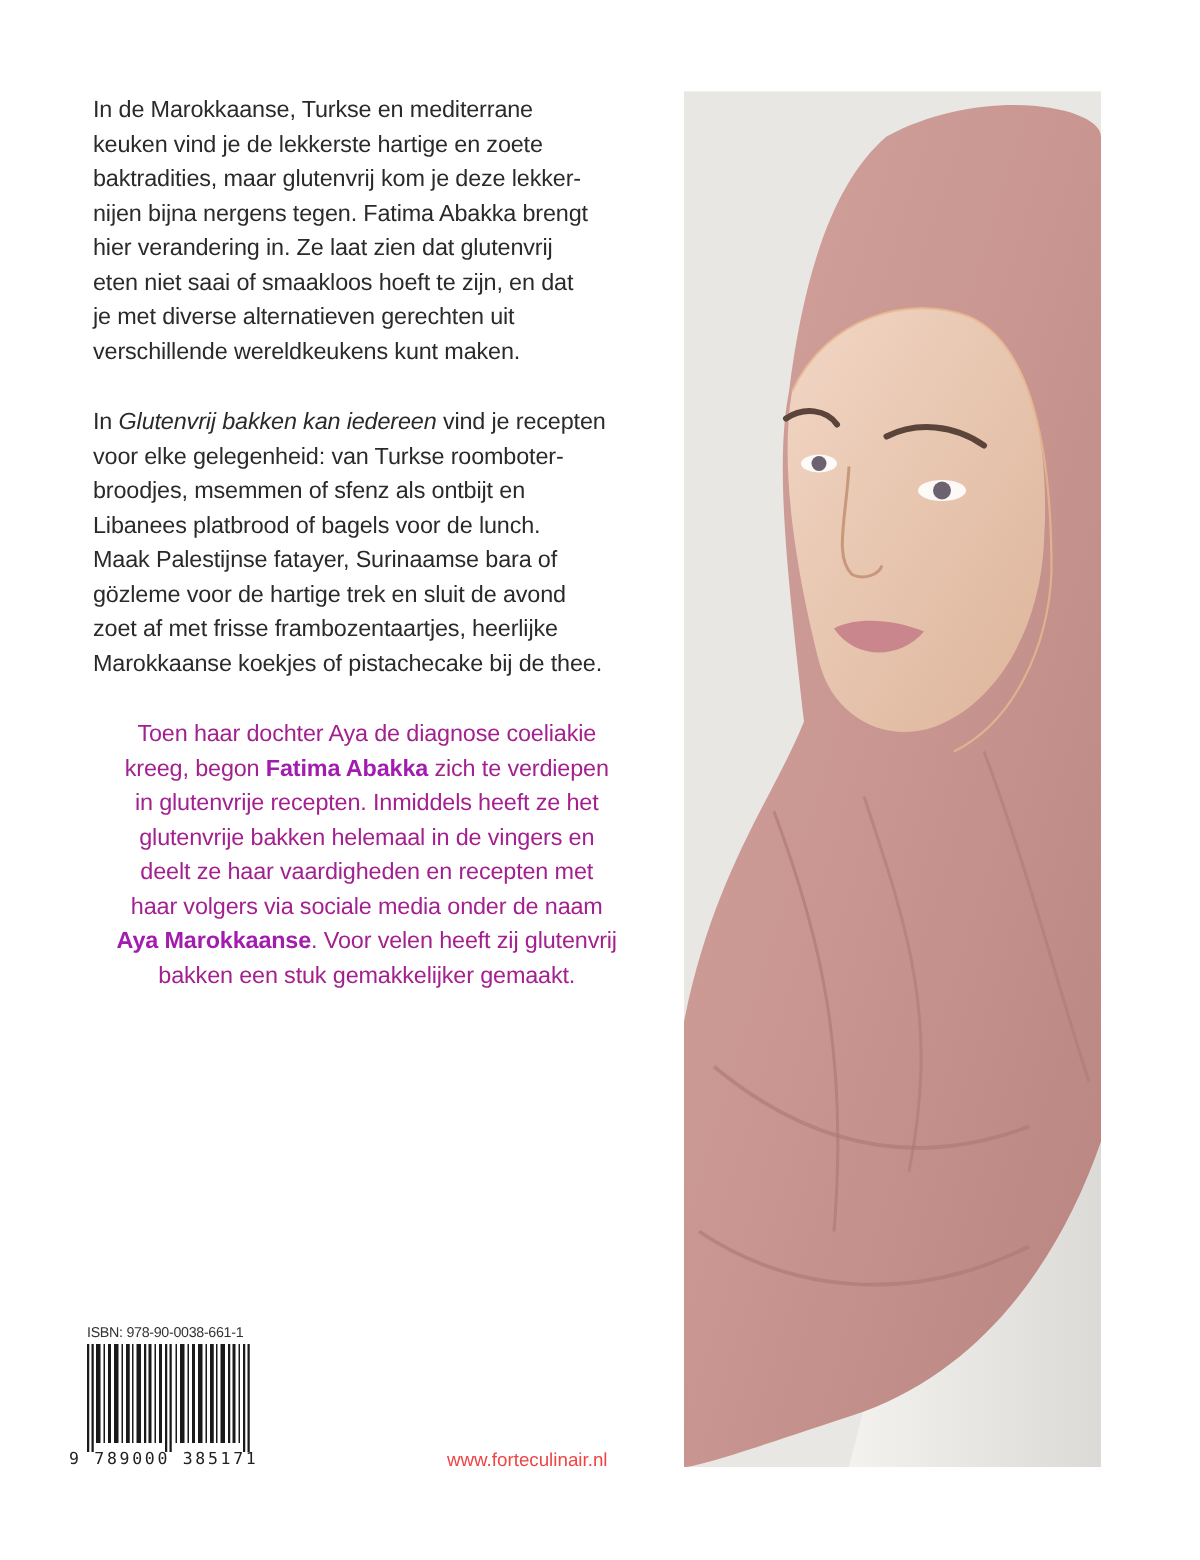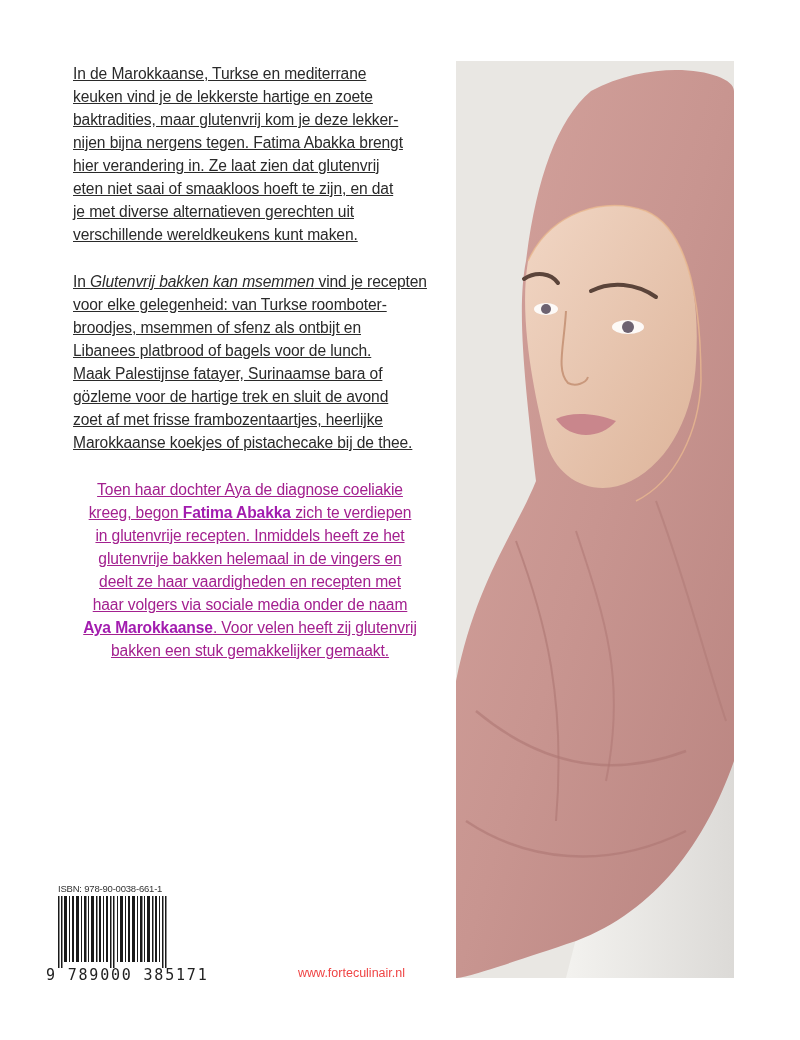--- a/index.html
+++ b/index.html
@@ -6,60 +6,60 @@
   body {
     width: 800px; height: 1040px; position: relative; overflow: hidden;
     background: #ffffff;
     font-family: "Liberation Sans", "DejaVu Sans", sans-serif;
   }
   .text-col {
     position: absolute; left: 57px; top: 62px; width: 370px;
     font-size: 15.6px; line-height: 23px; color: #2a2a2a;
     letter-spacing: -0.1px;
   }
-  .para { margin: 0 0 24px 16px; white-space: pre-line; text-decoration: underline; }
+  .para { margin: 0 0 24px 5px; white-space: pre-line; }
   .para.bio { color: #a3208f; margin-top: 2px; text-align: center; }
   .para.bio b { font-weight: bold; color: #a21caf; }
   .para em { font-style: italic; }
 
   .photo {
     position: absolute; left: 456px; top: 61px; width: 278px; height: 917px;
     overflow: hidden;
     background: linear-gradient(180deg, #e7e5e1 0%, #eceae7 40%, #efeeec 100%);
   }
   .photo svg { display: block; }
 
   .isbn-label {
     position: absolute; left: 58px; top: 883px; font-size: 9.5px; color: #333;
     letter-spacing: -0.2px;
   }
   .barcode {
     position: absolute; left: 56px; top: 896px; width: 112px; height: 72px;
   }
   .barcode-digits {
-    position: absolute; left: 46px; top: 966px; font-size: 15px; color: #222;
+    position: absolute; left: 46px; top: 966px; font-size: 11px; color: #222;
     letter-spacing: 1.8px; font-family: "DejaVu Sans Mono", monospace;
   }
   .website {
     position: absolute; left: 298px; top: 966px; font-size: 12.5px; color: #ef4444;
   }
 </style>
 </head>
 <body>
 
 <div class="text-col">
   <p class="para">In de Marokkaanse, Turkse en mediterrane
 keuken vind je de lekkerste hartige en zoete
 baktradities, maar glutenvrij kom je deze lekker-
 nijen bijna nergens tegen. Fatima Abakka brengt
 hier verandering in. Ze laat zien dat glutenvrij
 eten niet saai of smaakloos hoeft te zijn, en dat
 je met diverse alternatieven gerechten uit
 verschillende wereldkeukens kunt maken.</p>
-  <p class="para"><span>In </span><em>Glutenvrij bakken kan msemmen</em><span> vind je recepten
+  <p class="para"><span>In </span><em>Glutenvrij bakken kan iedereen</em><span> vind je recepten
 voor elke gelegenheid: van Turkse roomboter-
 broodjes, msemmen of sfenz als ontbijt en
 Libanees platbrood of bagels voor de lunch.
 Maak Palestijnse fatayer, Surinaamse bara of
 gözleme voor de hartige trek en sluit de avond
 zoet af met frisse frambozentaartjes, heerlijke
 Marokkaanse koekjes of pistachecake bij de thee.</span></p>
   <p class="para bio"><span>Toen haar dochter Aya de diagnose coeliakie
 kreeg, begon </span><b>Fatima Abakka</b><span> zich te verdiepen
 in glutenvrije recepten. Inmiddels heeft ze het

